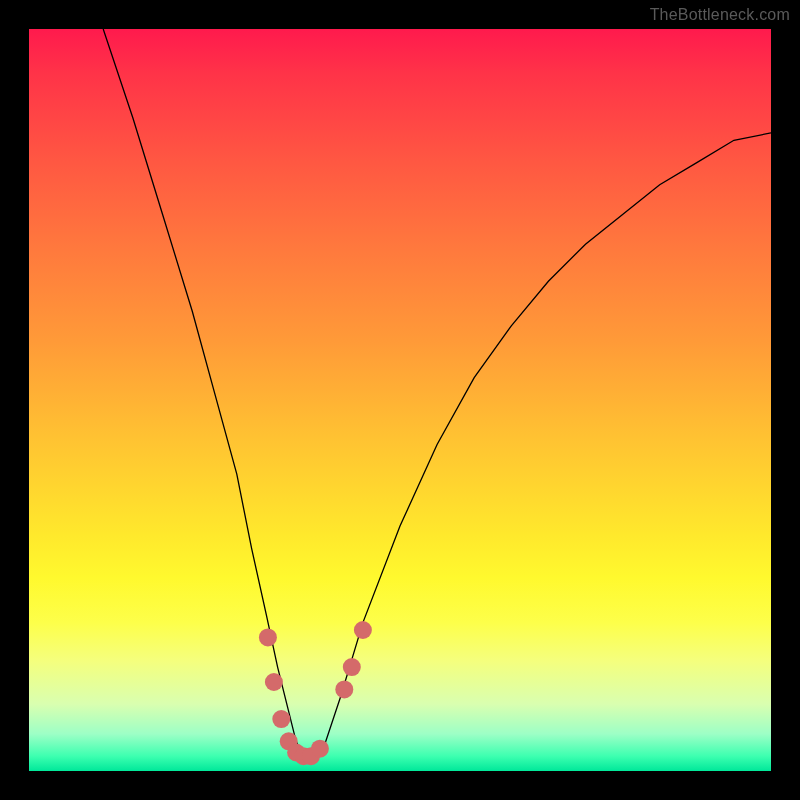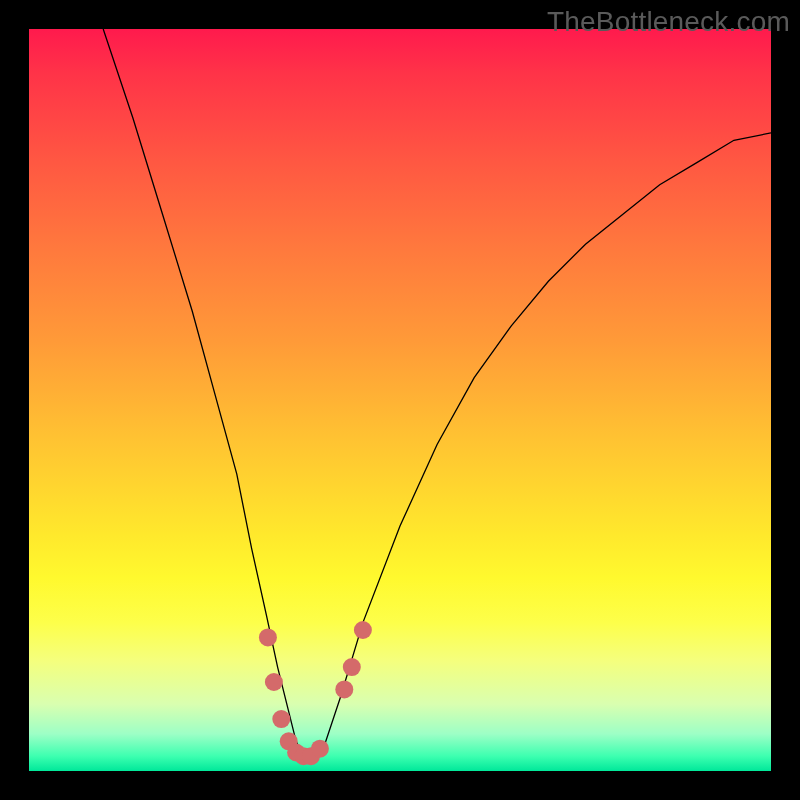--- a/index.html
+++ b/index.html
@@ -9,21 +9,21 @@
     width: 800px;
     height: 800px;
     position: relative;
     font-family: Arial, Helvetica, sans-serif;
   }
   .watermark {
     position: absolute;
     top: 6px;
     right: 10px;
     color: #5a5a5a;
-    font-size: 28px;
+    font-size: 16px;
     font-weight: 500;
     letter-spacing: 0.2px;
     z-index: 10;
   }
   .plot-area {
     position: absolute;
     top: 29px;
     left: 29px;
     width: 742px;
     height: 742px;

